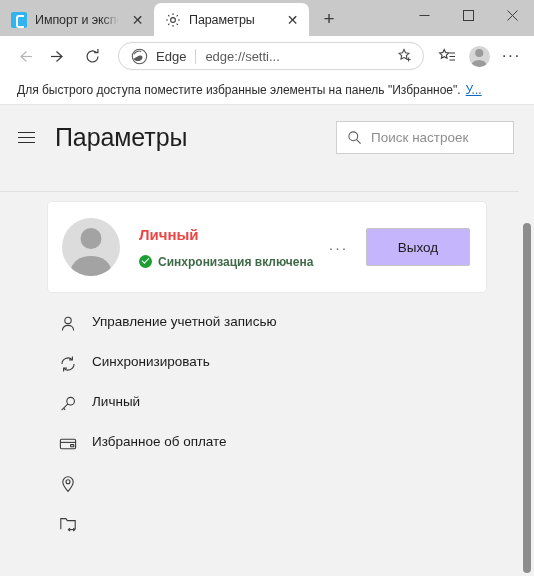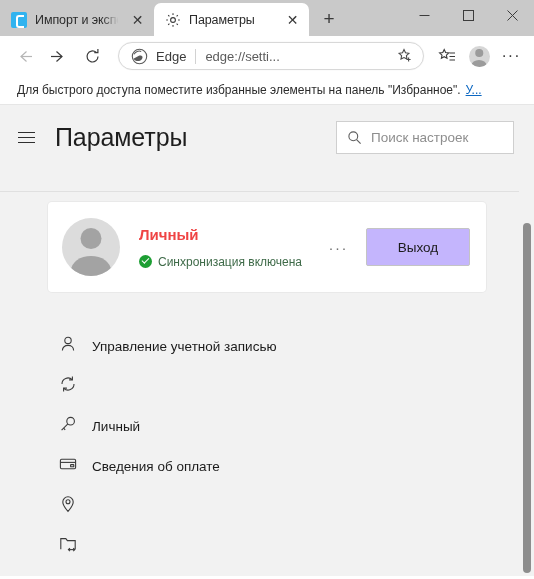--- a/index.html
+++ b/index.html
@@ -244,21 +244,21 @@
   }
   .avatar-big::after {
     content:""; position:absolute; left:50%; bottom:-9px;
     transform: translateX(-50%);
     width:40px; height:29px; border-radius:50% 50% 0 0; background:#a3a3a3;
   }
   .profile-name {
     font-size: 15px; font-weight: bold; color: #ef4444;
     margin-bottom: 12px;
   }
-  .sync-row { display: flex; align-items: center; gap: 6px; }
+  .sync-row { display: flex; align-items: center; gap: 6px; font-weight: bold; }
   .sync-check {
     width: 13px; height: 13px; border-radius: 50%;
     background: #1d9e33; position: relative; flex: 0 0 13px;
   }
   .sync-check::after {
     content:""; position:absolute;
     left: 3.2px; top: 3.2px;
     width: 5.5px; height: 3px;
     border-left: 1.6px solid #fff; border-bottom: 1.6px solid #fff;
     transform: rotate(-45deg);
@@ -275,21 +275,21 @@
     border: 1px solid #c4c4c4;
     border-radius: 2px;
     display: flex; align-items: center; justify-content: center;
     font-size: 13.5px; color: #1b1b1b;
   }
 
   .menu-list { position: absolute; left: 0; right: 0; top: 145px; }
   .menu-item {
     position: relative;
     height: 40px;
-    display: flex; align-items: flex-end;
+    display: flex; align-items: flex-start;
     padding-left: 56px;  gap: 44px;
   }
   .menu-icon {
     position: absolute; left: 58px;
     width: 20px; height: 20px;
     display: flex; align-items: center; justify-content: center;
   }
   .menu-label {
     margin-left: 36px;
     font-size: 13.5px; color: #1b1b1b;
@@ -473,20 +473,21 @@
 
       <div class="menu-item">
         <span class="menu-icon">
           <svg width="18" height="18" viewBox="0 0 18 18" fill="none" stroke="#3b3b3b" stroke-width="1.1">
             <path d="M3 9a6 6 0 0 1 10.2-4.3"></path>
               <path d="M15 9A6 6 0 0 1 4.8 13.3"></path>
             <path d="M13.4 1.6v3.3h-3.3"></path>
               <path d="M4.6 16.4v-3.3h3.3"></path>
           </svg>
         </span>
+        <span class="menu-label">Синхронизировать</span>
         <span class="menu-chevron">
           <svg width="13" height="13" viewBox="0 0 13 13" fill="none" stroke="#4b4b4b" stroke-width="1.1">
               <path d="M4.4 2l4.4 4.5-4.4 4.5"></path>
             </svg>
         </span>
       </div>
 
       <div class="menu-item">
         <span class="menu-icon">
           <svg width="18" height="18" viewBox="0 0 18 18" fill="none" stroke="#3b3b3b" stroke-width="1.1">
@@ -504,21 +505,21 @@
       </div>
 
       <div class="menu-item">
         <span class="menu-icon">
           <svg width="18" height="18" viewBox="0 0 18 18" fill="none" stroke="#3b3b3b" stroke-width="1.1">
             <rect x="1.4" y="4.2" width="15.2" height="9.6" rx="1.2"></rect>
             <path d="M1.4 7.4h15.2"></path>
               <rect x="11.6" y="9.6" width="3.2" height="2.2" rx="0.4"></rect>
           </svg>
         </span>
-        <span class="menu-label">Сведения об оплате</span>
+        <span class="menu-label">Избранное об оплате</span>
         <span class="menu-chevron">
           <svg width="13" height="13" viewBox="0 0 13 13" fill="none" stroke="#4b4b4b" stroke-width="1.1">
               <path d="M4.4 2l4.4 4.5-4.4 4.5"></path>
             </svg>
         </span>
       </div>
 
       <div class="menu-item">
         <span class="menu-icon">
           <svg width="18" height="18" viewBox="0 0 18 18" fill="none" stroke="#3b3b3b" stroke-width="1.1">

